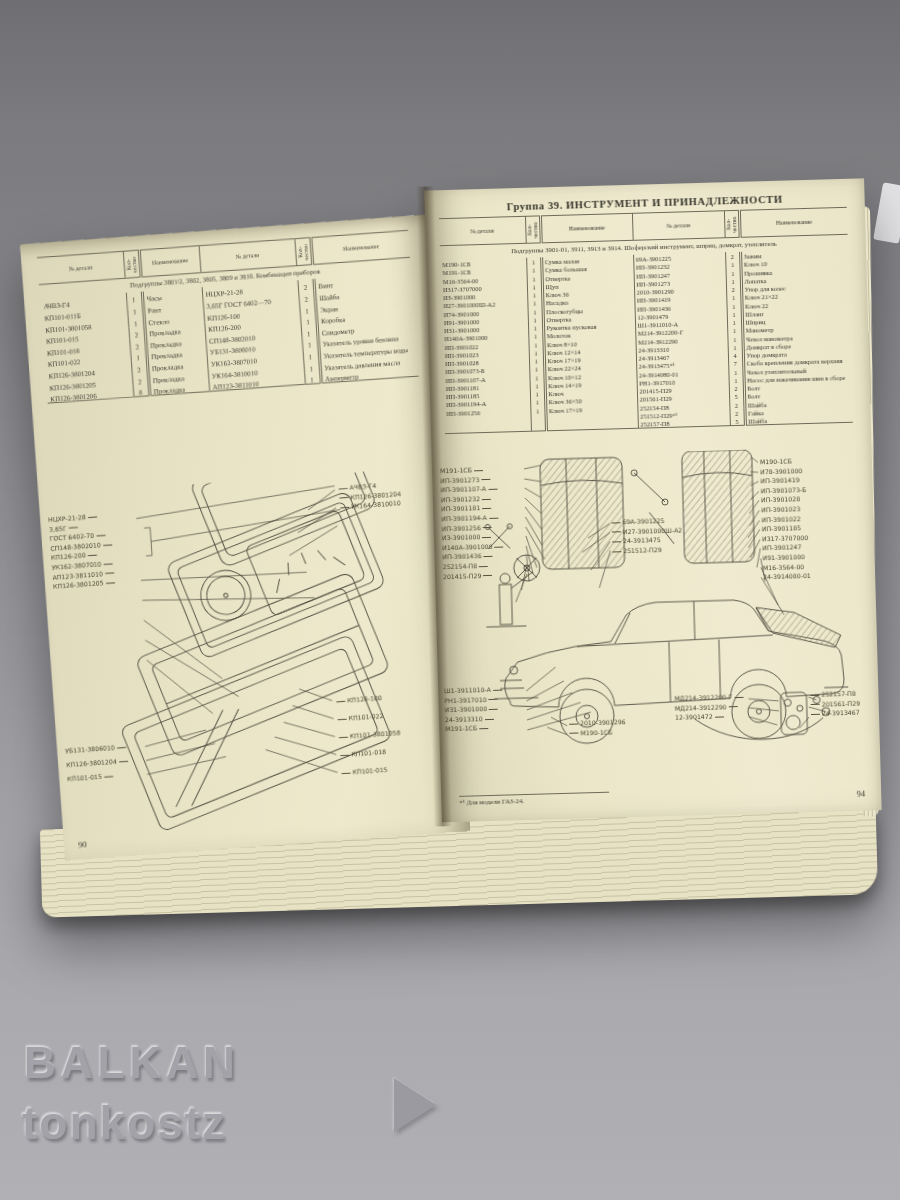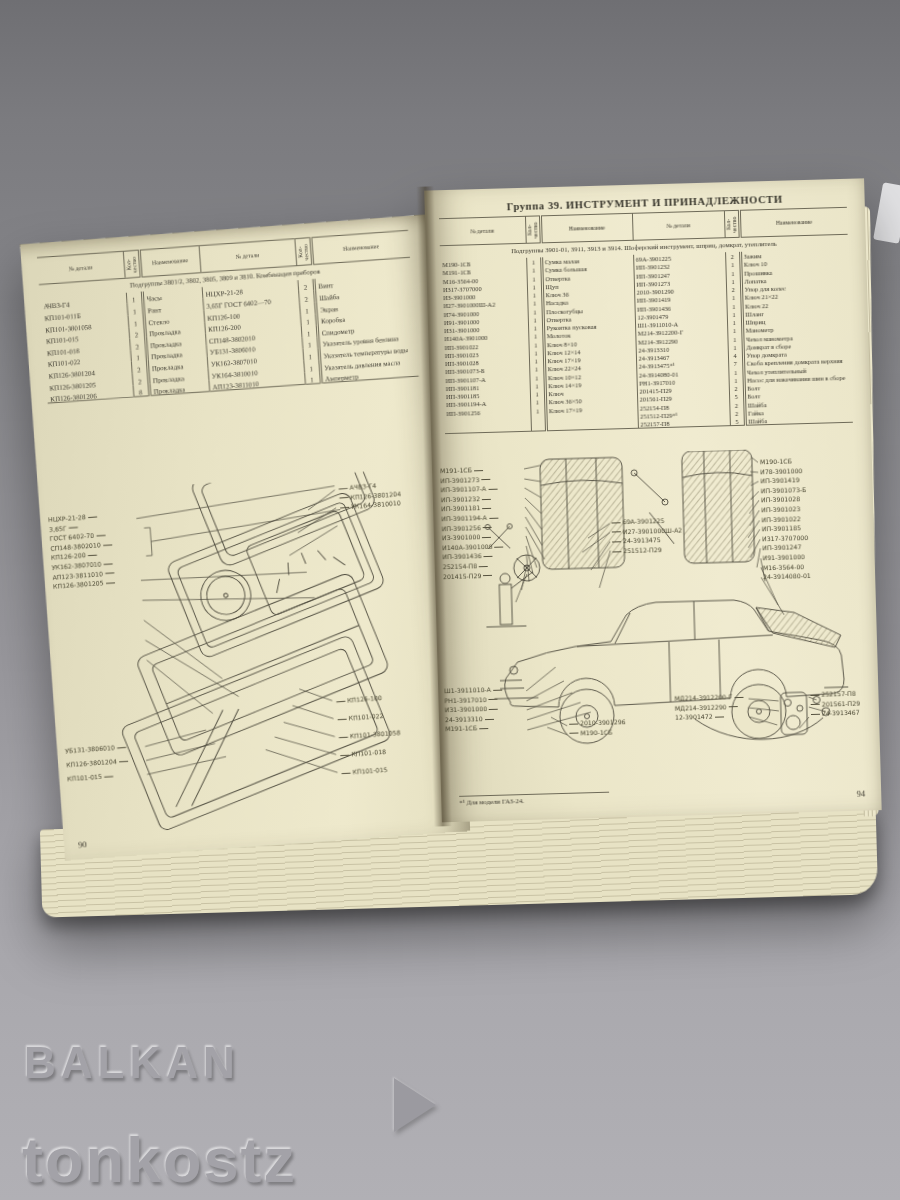--- a/index.html
+++ b/index.html
@@ -63,21 +63,21 @@
   .pageno{position:absolute;font-size:8.5px;color:#3b382e;}
   .pn-left{left:14px;bottom:10px;}
   .pn-right{right:16px;bottom:12px;}
   .footnote{position:absolute;left:18px;top:606px;font-size:6.8px;color:#3b382e;
     border-top:.8px solid #6e6a58;padding-top:2px;width:150px;}
   
   .wm{position:absolute;font-family:"Liberation Sans",sans-serif;font-weight:bold;
     color:#a3a2a8;text-shadow:-1px -2px 2px rgba(255,255,255,.55),2px 3px 3px rgba(0,0,0,.28);}
   .wm-balkan{left:24px;top:990px;font-size:44px;letter-spacing:5px;margin-top:48px;}
   .wm-auction{left:10px;top:1012px;font-size:102px;letter-spacing:1px;}
-  .wm-tonkostz{left:22px;top:1124px;font-size:63px;letter-spacing:2px;}
+  .wm-tonkostz{left:22px;top:1096px;font-size:46px;letter-spacing:2px;}
   .wm-tri{position:absolute;left:394px;top:1078px;width:0;height:0;
     border-left:42px solid #9b9aa0;border-top:27px solid transparent;border-bottom:27px solid transparent;
     filter:drop-shadow(2px 3px 2px rgba(0,0,0,.25)) drop-shadow(-1px -1px 1px rgba(255,255,255,.4));}
 </style>
 </head>
 <body>
 
 <div class="stage">
   <div class="sliver"></div>
 

